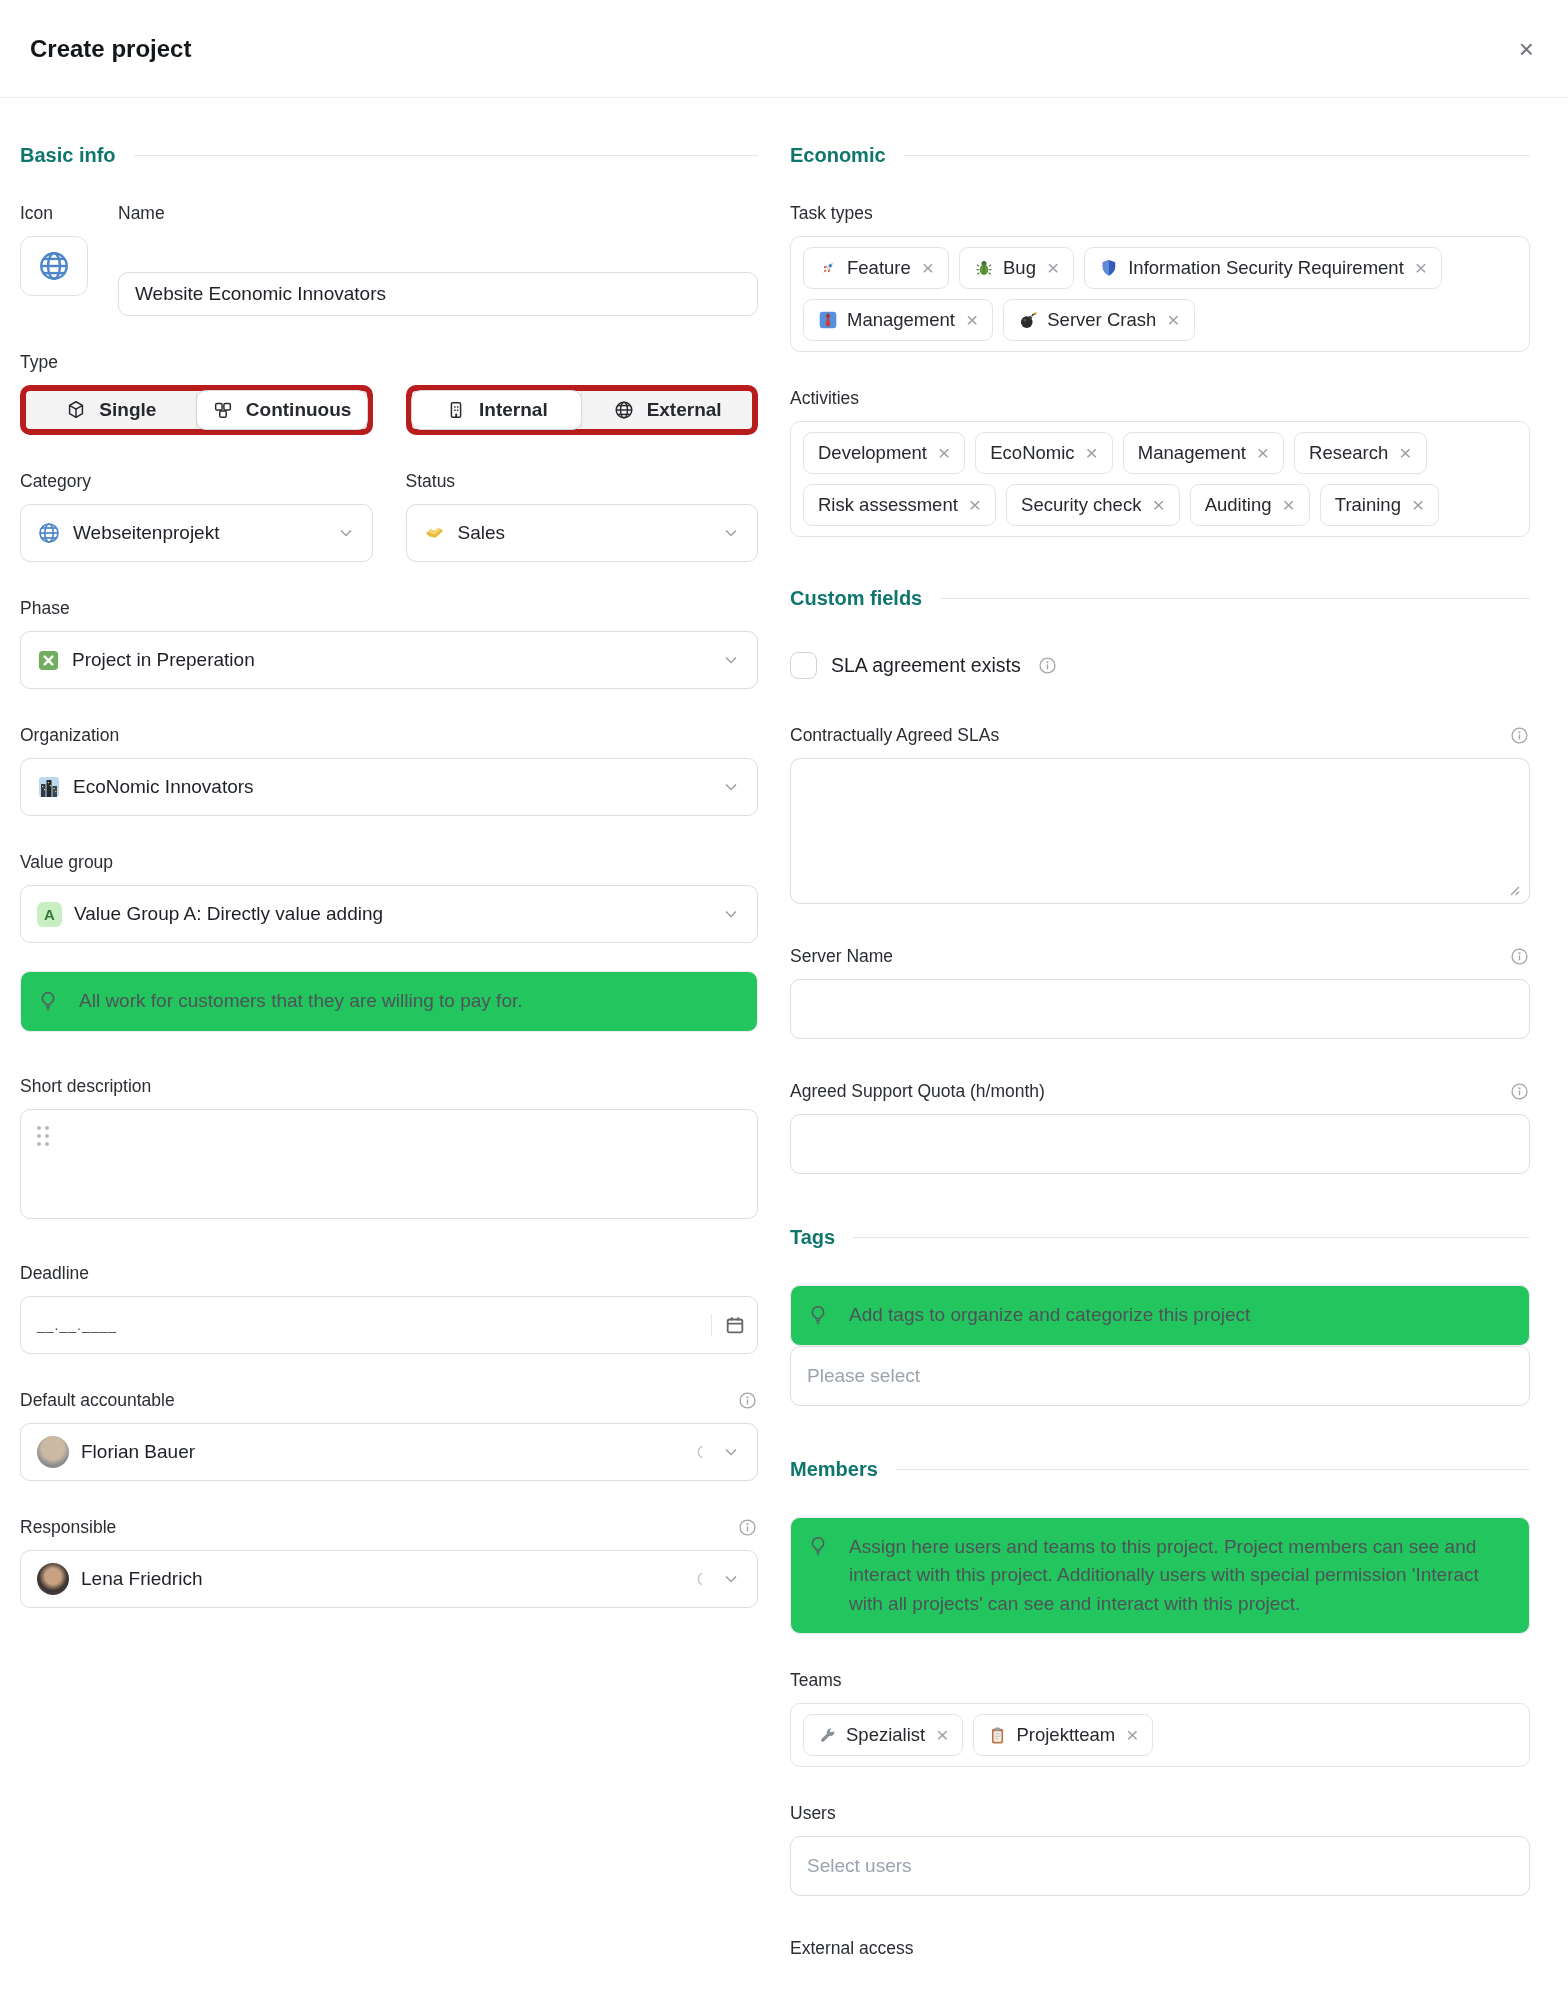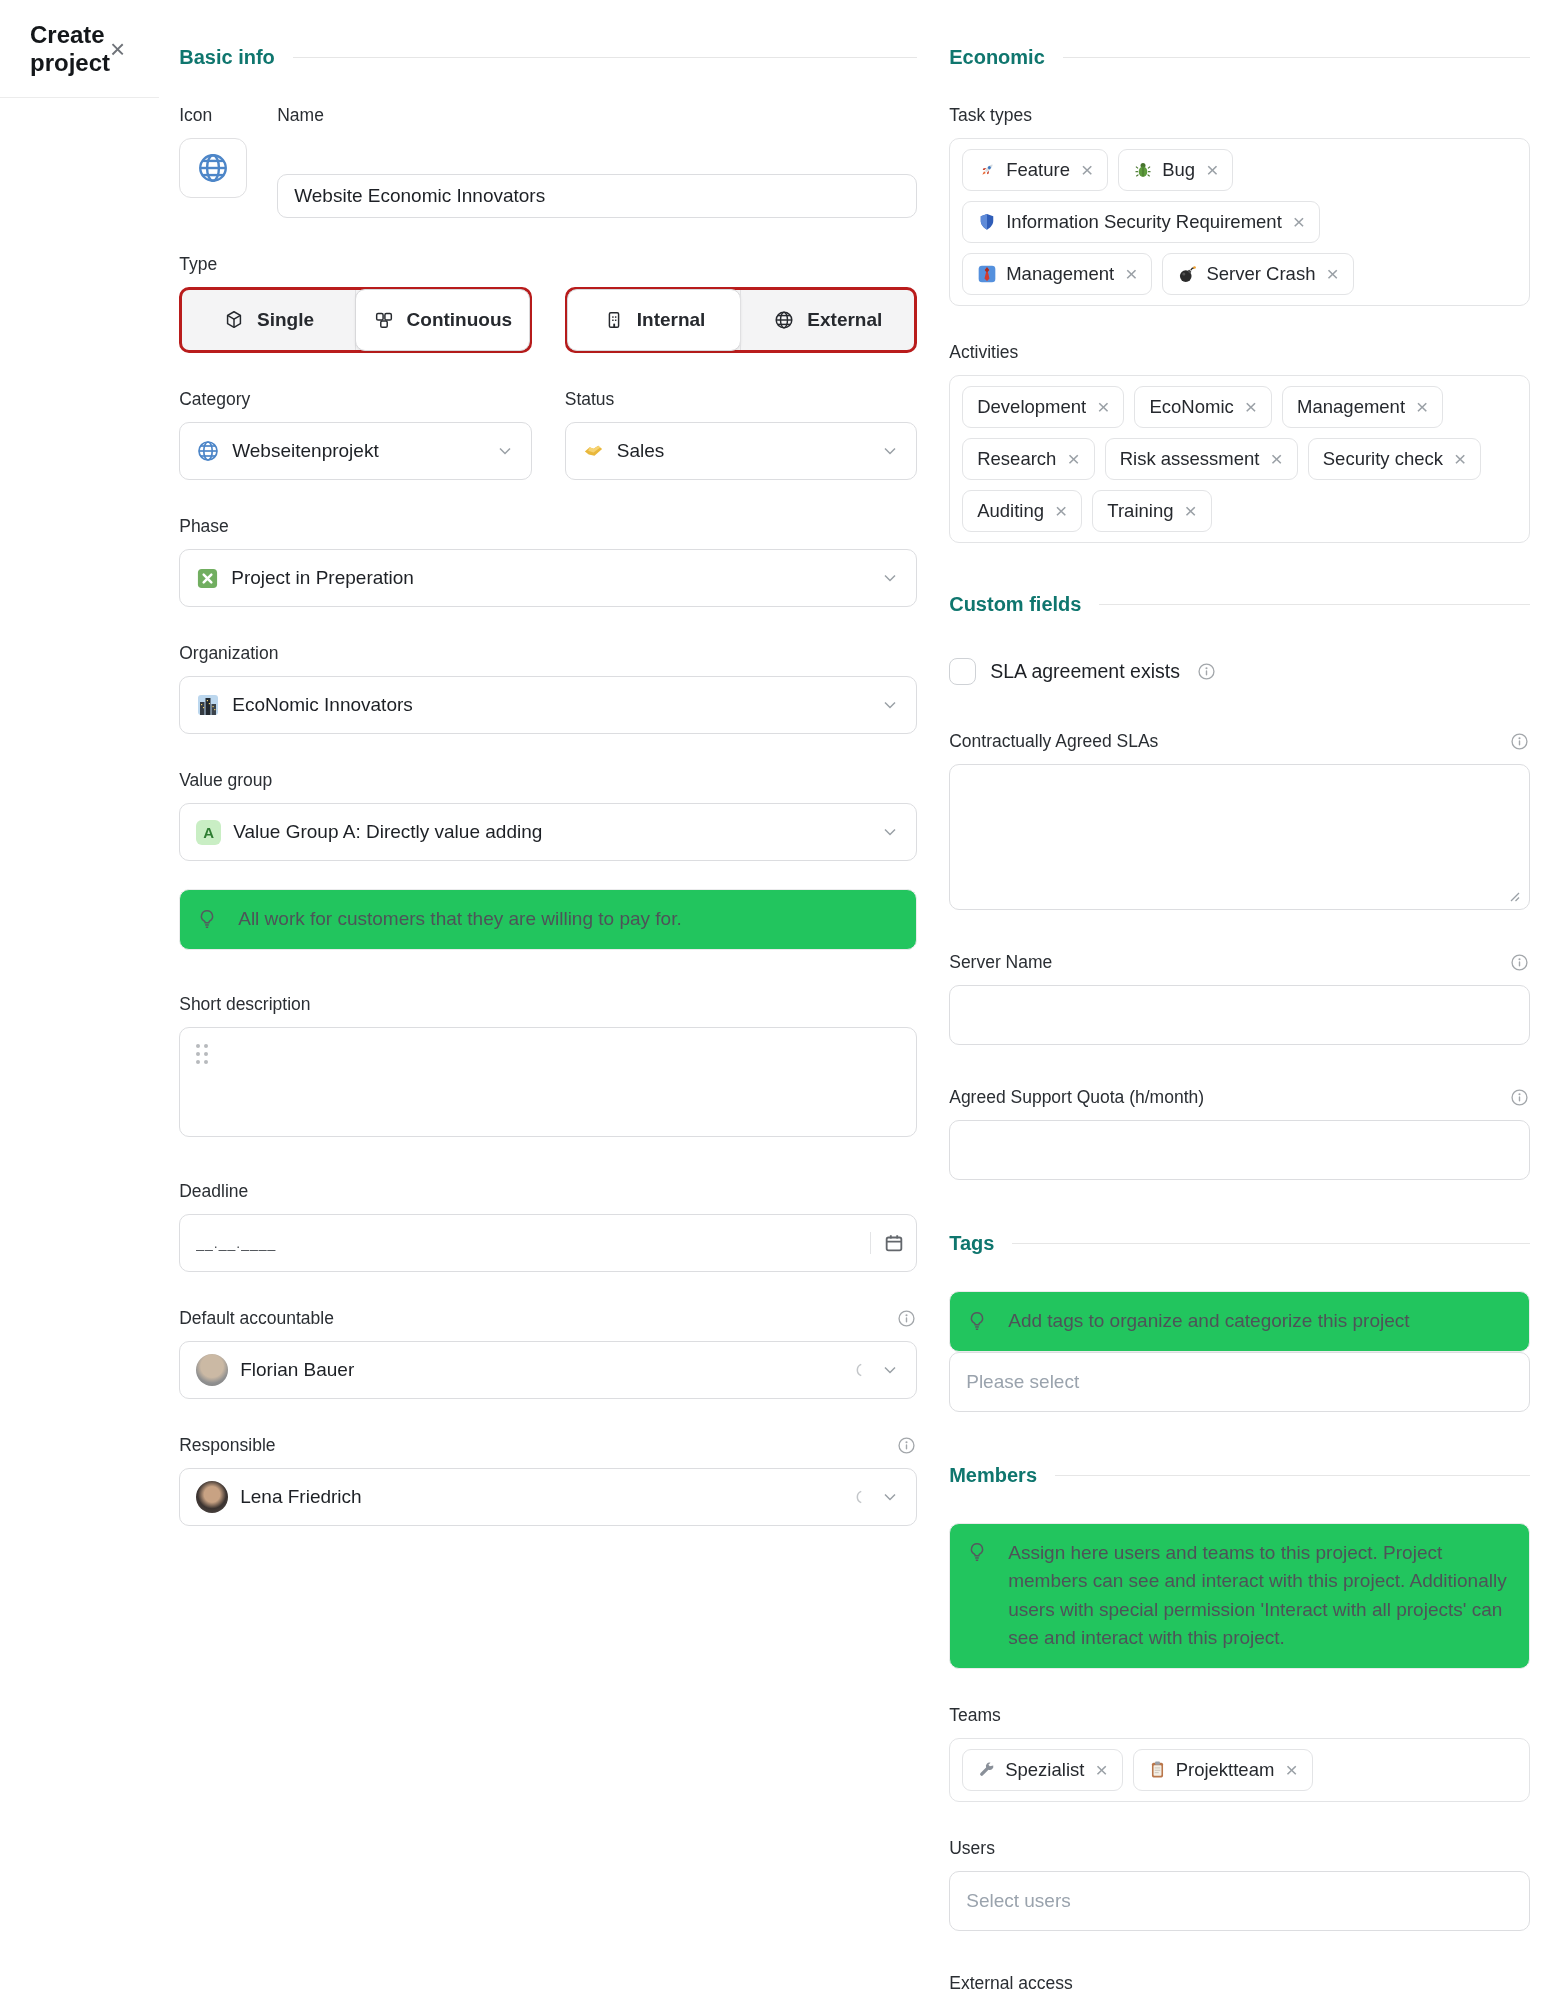--- a/index.html
+++ b/index.html
@@ -1,17 +1,17 @@
 <!DOCTYPE html>
 <html><head>
 <meta charset="utf-8">
 <style>
   * { margin:0; padding:0; box-sizing:border-box; }
   html,body { width:1568px; height:2000px; background:#fff; font-family:"Liberation Sans", sans-serif; color:#1d2025; }
-  .page { display:flex; flex-direction:row; height:2000px; overflow:hidden; }
+  .page { display:flex; flex-direction:column; height:2000px; overflow:hidden; }
 
   
   .modal-header { height:98px; flex:0 0 98px; display:flex; align-items:center; justify-content:space-between; padding:0 34px 0 30px; border-bottom:1px solid #ececec; background:#fff; }
   .modal-title { font-size:24px; font-weight:bold; color:#14171a; }
   .modal-close { font-size:26px; color:#6f7379; cursor:pointer; line-height:1; }
 
   
   .content { flex:1; display:flex; padding:46px 38px 0 20px; gap:32px; }
   .col-left  { width:738px; flex:0 0 738px; }
   .col-right { flex:1; }
@@ -25,21 +25,21 @@
 
   .inp, .sel { height:58px; border:1px solid #dcdde0; border-radius:10px; background:#fff; display:flex; align-items:center; padding:0 16px; font-size:19px; color:#1d2025; }
   .sel { justify-content:flex-start; gap:12px; }
   .sel .grow { flex:1; }
   .placeholder { color:#9aa3ad; }
 
   .row2 { display:flex; gap:33px; }
   .row2 > div { flex:1; }
 
   
-  .seg-group { flex:1; height:66px; background:#f4f4f5; border:3px solid #b91c1c; border-radius:10px; display:flex; }
+  .seg-group { flex:1; height:50px; background:#f4f4f5; border:6px solid #b91c1c; border-radius:10px; display:flex; }
   .seg { flex:1; display:flex; align-items:center; justify-content:center; gap:12px; font-size:19px; font-weight:bold; color:#26292e; border-radius:10px; }
   .seg.selected { background:#fff; border:1px solid #d8d8da; margin:-1px; box-shadow:0 1px 3px rgba(0,0,0,.07); }
   .seg-div { width:1px; background:#e0e0e2; }
 
   
   .icon-btn { width:68px; height:60px; border:1px solid #e0e0e2; border-radius:12px; display:flex; align-items:center; justify-content:center; background:#fff; }
 
   
   .hint { background:#22c55e; border:1px solid #ebebec; border-radius:10px; padding:15px 16px; display:flex; gap:20px; font-size:19px; color:#4e5358; line-height:1.5; align-items:flex-start; }
 

